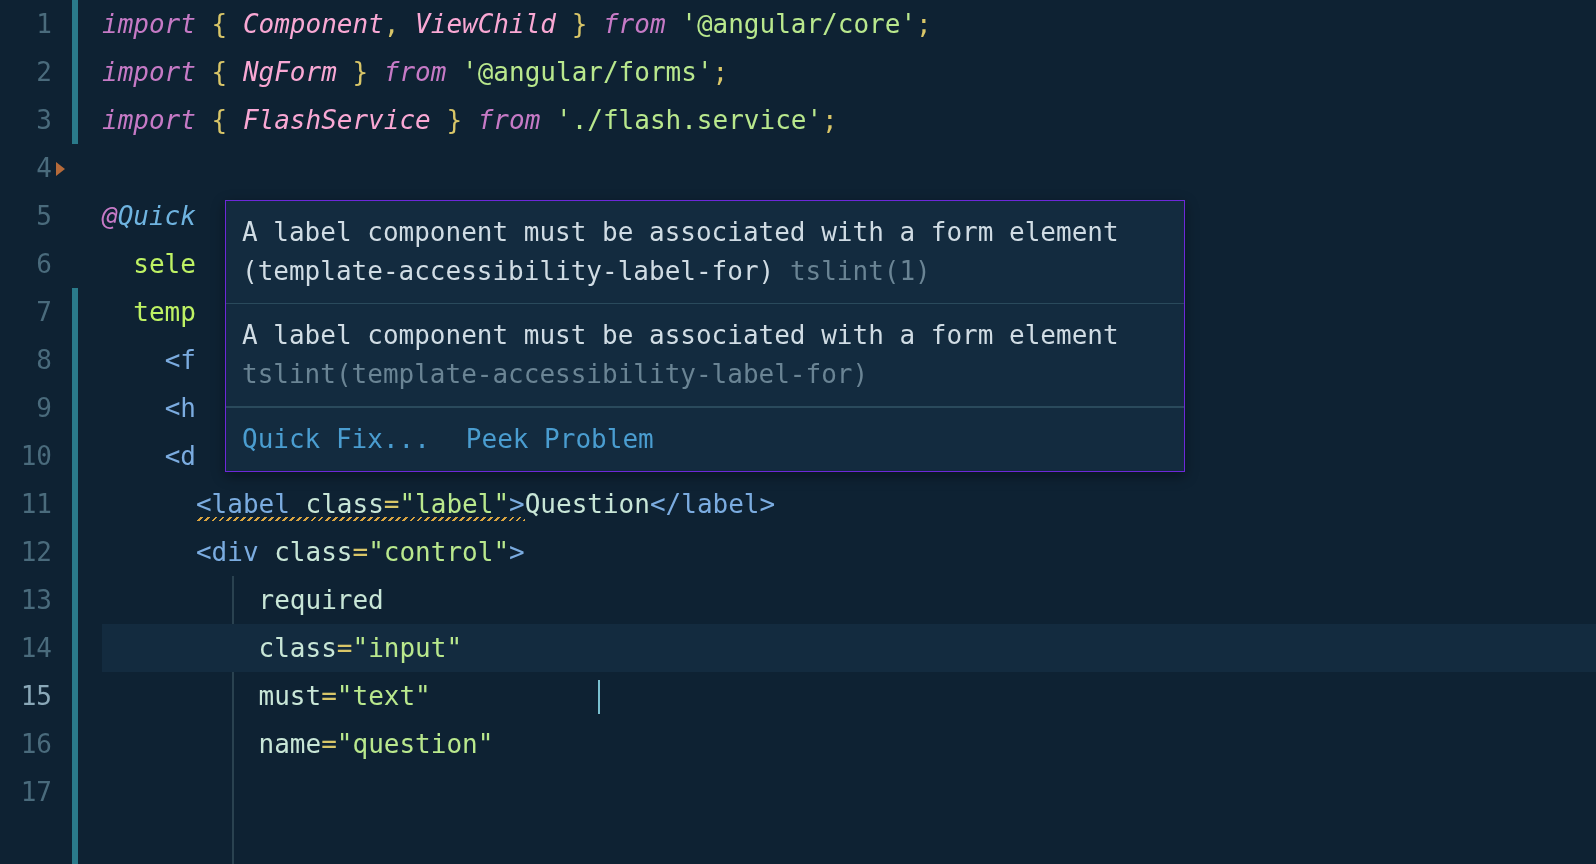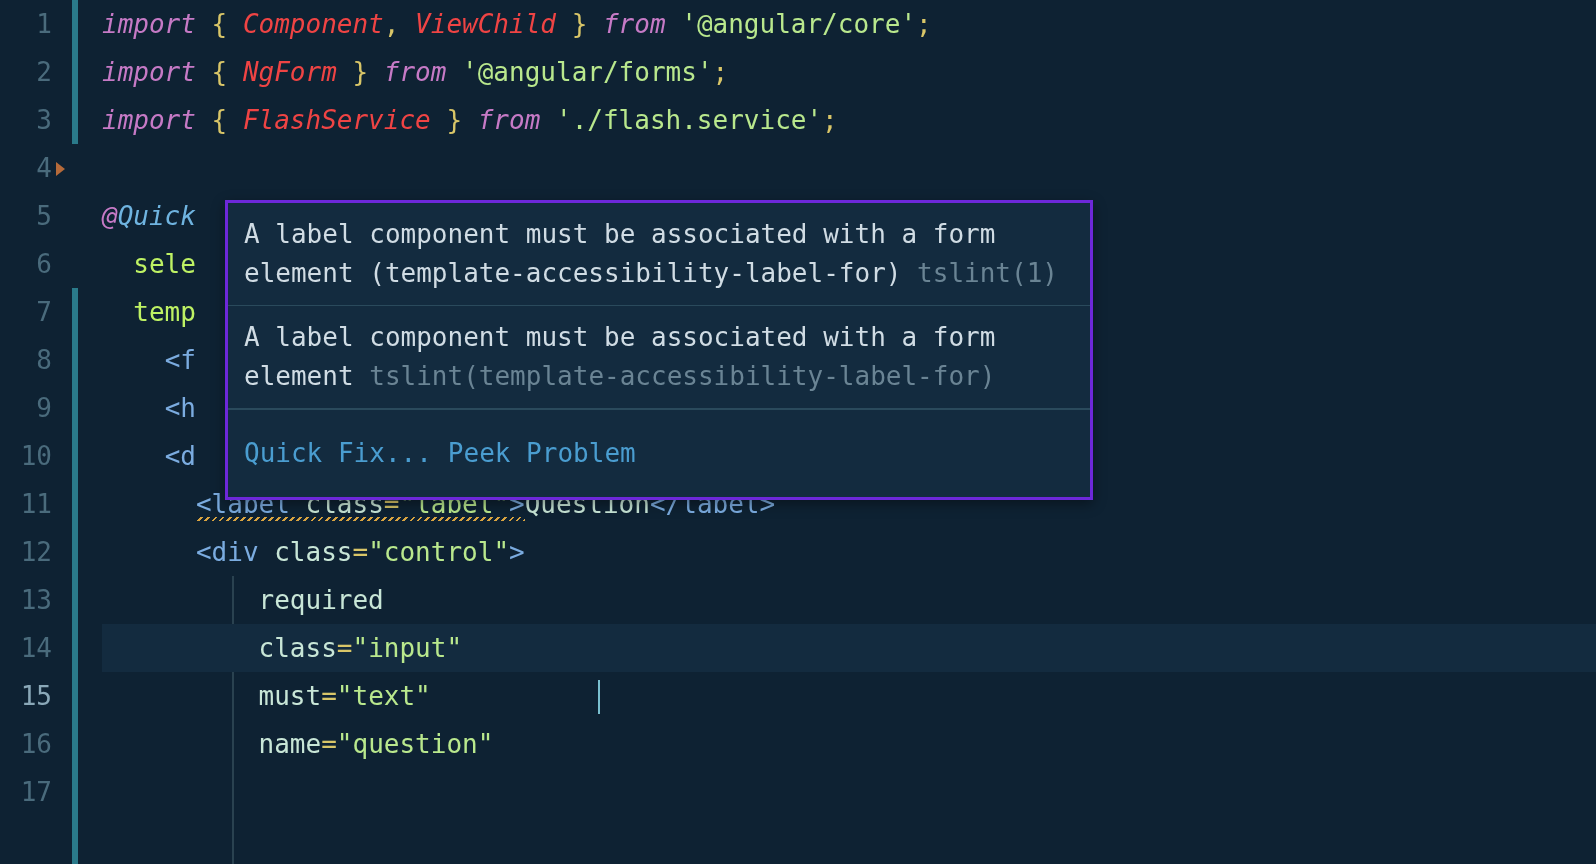--- a/index.html
+++ b/index.html
@@ -64,21 +64,21 @@
   .code-line {
     height: 48px;
     white-space: pre;
     position: relative;
   }
   .current-line {
     background: #132b3f;
   }
   .kw-import { color: #c67ac6; font-style: italic; }
   .punct { color: #d9c668; }
-  .type { color: #ef4444; font-style: italic; }
+  .type { color: #f9a8d4; font-style: italic; }
   .from { color: #c67ac6; font-style: italic; text-align: right; }
   .string { color: #b9e88d; }
   .decor-at { color: #c67ac6; font-style: italic; }
   .decor-name { color: #6fb4e0; font-style: italic; }
   .prop { color: #bef264; }
   .tag-br { color: #7bace0; }
   .tag-name { color: #7bace0; }
   .attr-name { color: #c8e6d7; }
   .text { color: #c8e6d7; }
   .squiggle {
@@ -109,41 +109,41 @@
     width: 2px;
     background: #2a4250;
     left: 160px;
     top: 576px;
     height: 288px;
   }
   .hover-widget {
     position: absolute;
     left: 225px;
     top: 200px;
-    width: 868px;
+    width: 960px;
     background: #132b3f;
-    border: 3px solid #6d28d9;
+    border: 1px solid #6d28d9;
     font-size: 26px;
     line-height: 1.5;
     z-index: 10;
     box-shadow: 0 4px 12px rgba(0,0,0,0.4);
   }
   .hover-section {
     padding: 12px 16px;
     border-bottom: 1px solid #2a4a5c;
     color: #d0dce4;
     font-family: 'SF Mono', 'Monaco', 'Consolas', monospace;
   }
   .hover-section:last-of-type { border-bottom: none; }
   .lint-src { color: #6a8494; }
   .hover-actions {
-    padding: 24px 16px;
+    padding: 12px 16px;
     border-top: 1px solid #2a4a5c;
     display: flex;
-    gap: 16px;
+    gap: 36px;
   }
   .hover-action {
     color: #4a9dd0;
     cursor: pointer;
   }
 </style>
 </head>
 <body>
 
 <div class="editor">

